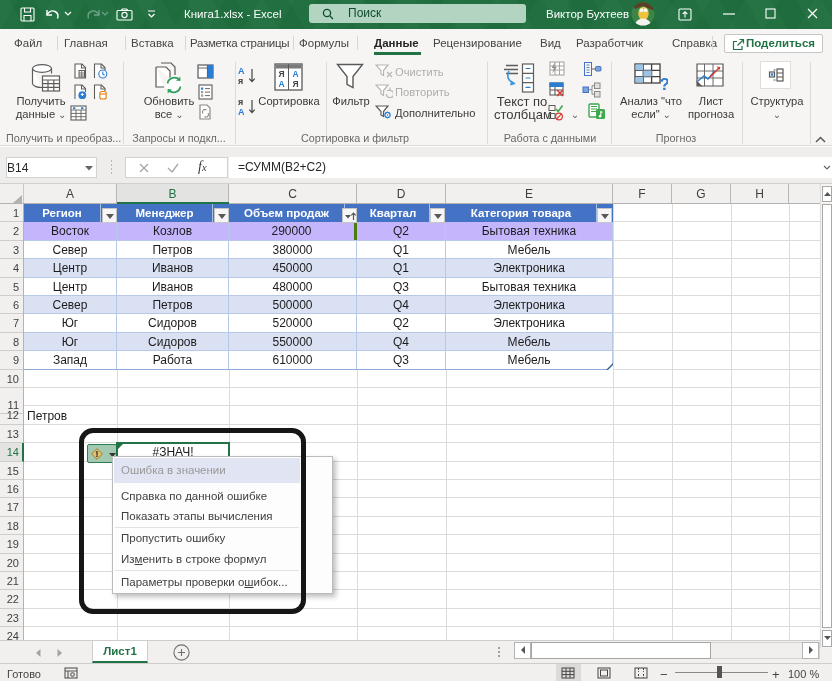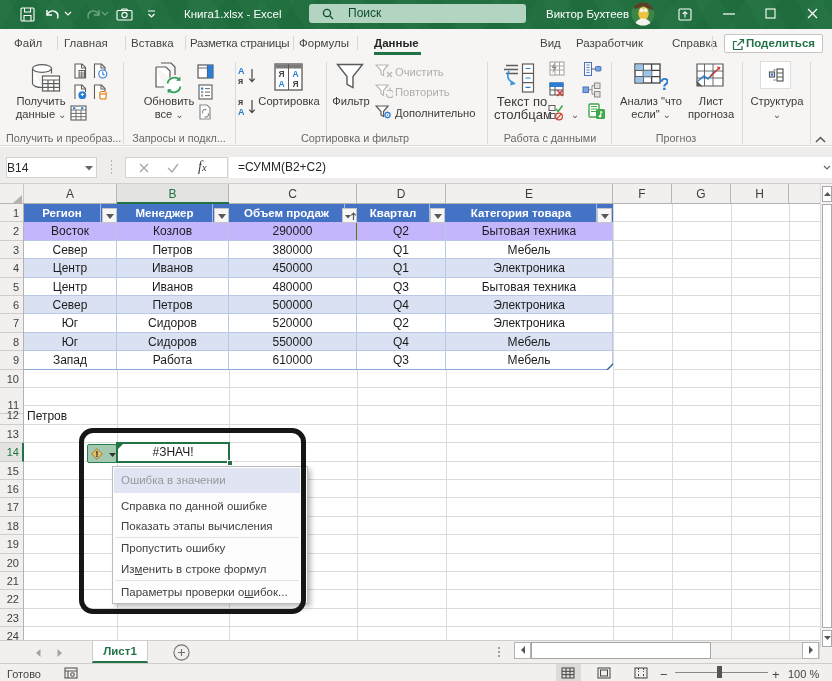--- a/index.html
+++ b/index.html
@@ -35,21 +35,21 @@
 .ch{position:absolute;top:0;height:19px;line-height:20px;text-align:center;font-size:12px;color:#3f3e3d;border-right:1px solid #b9b7b5}
 #grid{position:absolute;left:0;top:204px;width:820px;height:436px;background:#fff}
 .vline{position:absolute;top:0;width:1px;height:436px;background:#dcdbda}
 #hlines{position:absolute;left:24px;top:0;width:796px;height:436px;background:repeating-linear-gradient(to bottom,transparent 0,transparent 17.4px,#dcdbda 17.4px,#dcdbda 18.4px)}
 #rowhdr{position:absolute;left:0;top:0;width:24px;height:436px;background:#f1f0ef;border-right:1px solid #b5b3b1}
 .rn{position:absolute;left:0;width:23px;height:18.4px;font-size:11px;color:#3f3e3d;text-align:right;padding-right:4px;line-height:18.4px;border-bottom:1px solid #cfcdcb}
 
 .trow{position:absolute;left:24px;width:589px;height:18.4px}
 .tcell{position:absolute;top:0;height:100%;text-align:center;font-size:12px;color:#1c1c1c;line-height:18.4px;white-space:nowrap}
 
-#emenu{position:absolute;left:112px;top:466px;width:196px;height:138px;background:#fdfdfd;border:1px solid #bbb;box-shadow:3px 3px 5px rgba(0,0,0,.25)}
+#emenu{position:absolute;left:112px;top:456px;width:221px;height:138px;background:#fdfdfd;border:1px solid #bbb;box-shadow:3px 3px 5px rgba(0,0,0,.25)}
 .mi{position:absolute;left:1px;width:186px;height:20px;font-size:11.5px;color:#404040;line-height:20px;padding-left:7px;white-space:nowrap}
 .msep{position:absolute;left:2px;width:184px;height:1px;background:#e2e2e2}
 
 #sheetbar{position:absolute;left:0;top:640px;width:832px;height:23px;background:#f1f0ee;border-top:1px solid #cfcdcb}
 #statusbar{position:absolute;left:0;top:663px;width:832px;height:18px;background:#f1f0ee;border-top:1px solid #cfcdcb;font-size:11px;color:#444}
 </style></head><body>
 
 <div id="titlebar">
  <div class="pat"></div>
 
@@ -121,20 +121,21 @@
     </svg>
 </div>
 
 <div id="tabrow">
  <div class="rtab" style="left:14px">Файл</div>
  <div class="rtab" style="left:64px">Главная</div>
  <div class="rtab" style="left:131px">Вставка</div>
  <div class="rtab" style="left:190px;letter-spacing:-0.3px">Разметка страницы</div>
  <div class="rtab" style="left:299px">Формулы</div>
  <div class="rtab" style="left:374px;font-weight:bold;color:#262626">Данные</div>
+ <div class="rtab" style="left:433px">Рецензирование</div>
  <div class="rtab" style="left:540px">Вид</div>
  <div class="rtab" style="left:576px">Разработчик</div>
  <div class="rtab" style="left:672px">Справка</div>
  <div class="tsep" style="left:57px"></div>
  <div class="tsep" style="left:125px"></div>
  <div class="tsep" style="left:185px"></div>
  <div class="tsep" style="left:293px"></div>
  <div class="tsep" style="left:357px"></div>
  <div class="tsep" style="left:712px"></div>
  <div class="abs" style="left:374px;top:23px;width:47px;height:3px;background:#217346"></div>
@@ -428,21 +429,21 @@
       <div class="trow" style="top:0;height:18.4px;background:#4472c4">
         <div class="tcell" style="left:0px;width:77px;color:#fff;font-weight:bold;font-size:11.5px;border-right:1px solid rgba(255,255,255,0.55)">Регион</div>
         <div class="tcell" style="left:93px;width:96px;color:#fff;font-weight:bold;font-size:11.5px;border-right:1px solid rgba(255,255,255,0.55)">Менеджер</div>
         <div class="tcell" style="left:205px;width:116px;color:#fff;font-weight:bold;font-size:11.5px;border-right:1px solid rgba(255,255,255,0.55)">Объем продаж</div>
         <div class="tcell" style="left:333px;width:73px;color:#fff;font-weight:bold;font-size:11.5px;border-right:1px solid rgba(255,255,255,0.55)">Квартал</div>
         <div class="tcell" style="left:422px;width:151px;color:#fff;font-weight:bold;font-size:11.5px;border-right:1px solid rgba(255,255,255,0.55)">Категория товара</div>
       </div>
       <div class="trow" style="top:18.4px;background:#c4b5fd;border-bottom:1px solid #b8c9e8">
         <div class="tcell" style="left:0px;width:93px;border-right:1px solid #b8c9e8">Восток</div>
         <div class="tcell" style="left:93px;width:112px;border-right:1px solid #b8c9e8">Козлов</div>
-        <div class="tcell" style="left:205px;width:128px;border-right:1px solid #4d7c0f">290000</div>
+        <div class="tcell" style="left:205px;width:128px;border-right:3px solid #4d7c0f">290000</div>
         <div class="tcell" style="left:333px;width:89px;border-right:1px solid #b8c9e8">Q2</div>
         <div class="tcell" style="left:422px;width:167px;border-right:1px solid #b8c9e8">Бытовая техника</div>
       </div>
       <div class="trow" style="top:36.8px;background:#ffffff;border-bottom:1px solid #b8c9e8">
         <div class="tcell" style="left:0px;width:93px;border-right:1px solid #b8c9e8">Север</div>
         <div class="tcell" style="left:93px;width:112px;border-right:1px solid #b8c9e8">Петров</div>
         <div class="tcell" style="left:205px;width:128px;border-right:1px solid #b8c9e8">380000</div>
         <div class="tcell" style="left:333px;width:89px;border-right:1px solid #b8c9e8">Q1</div>
         <div class="tcell" style="left:422px;width:167px;border-right:1px solid #b8c9e8">Мебель</div>
       </div>

